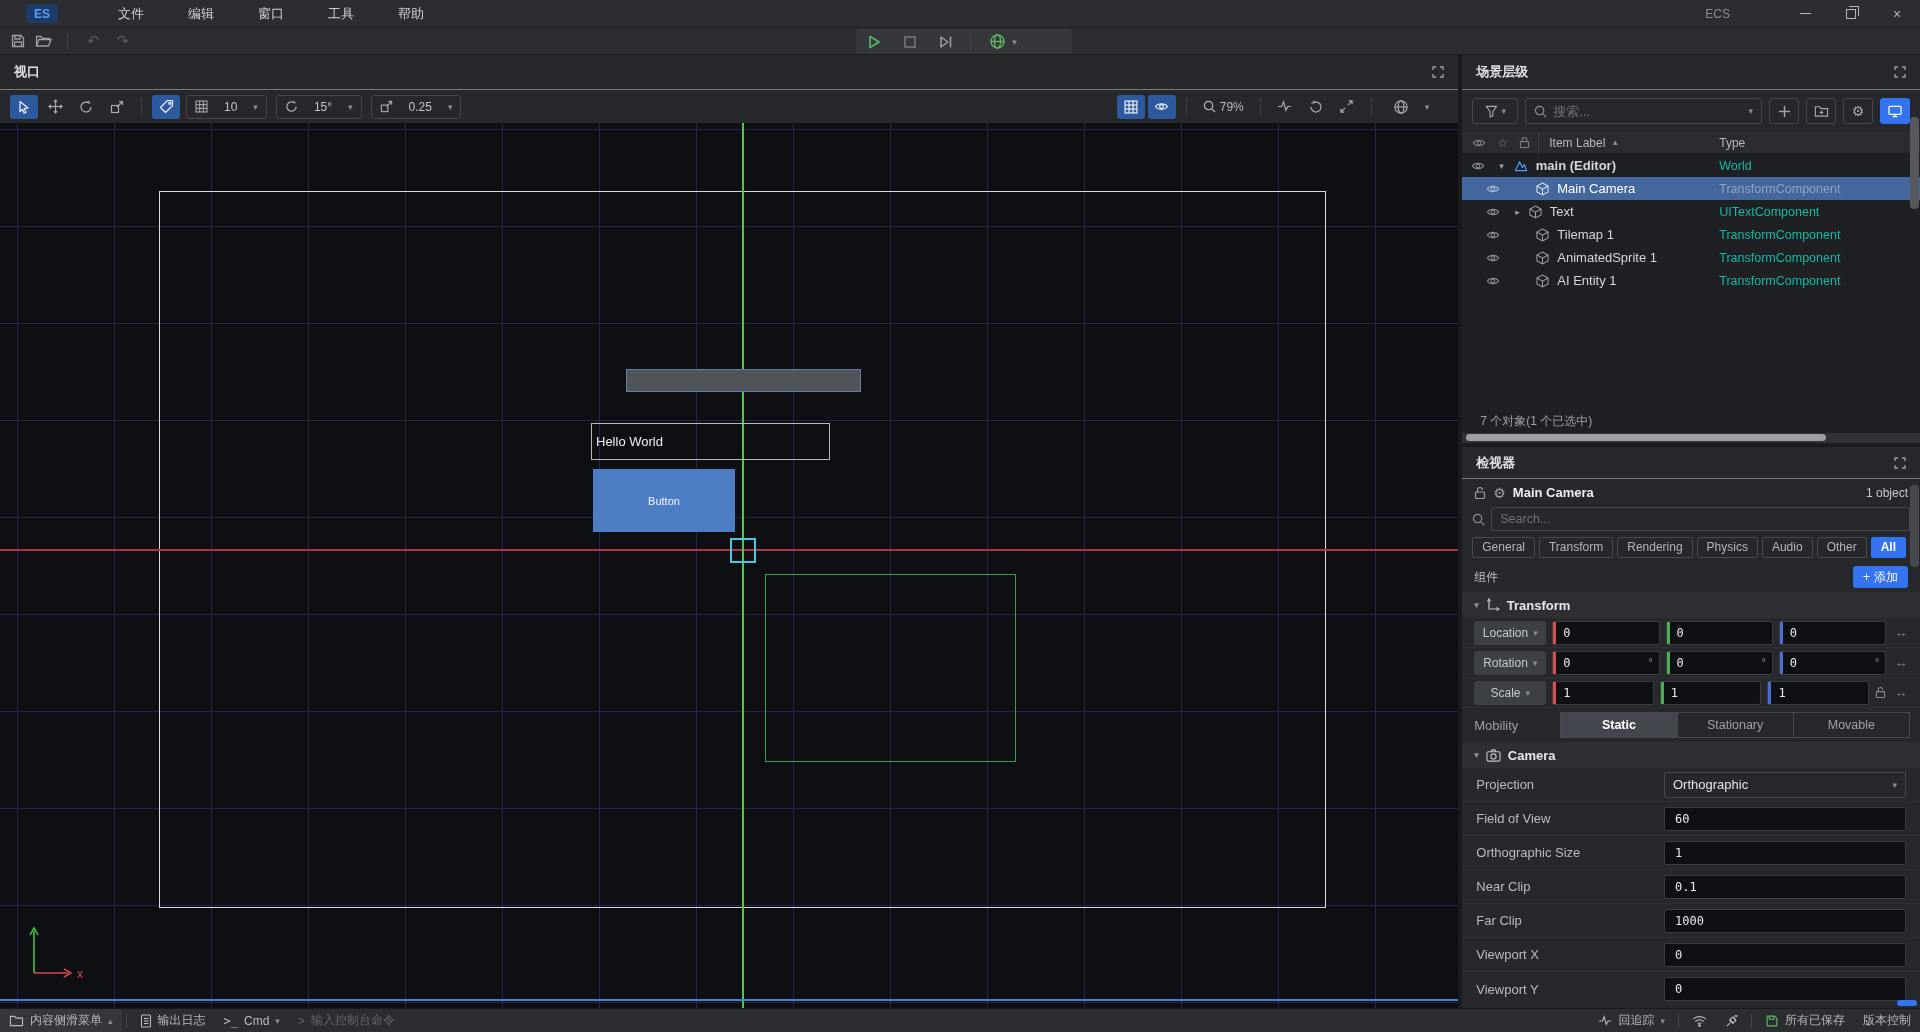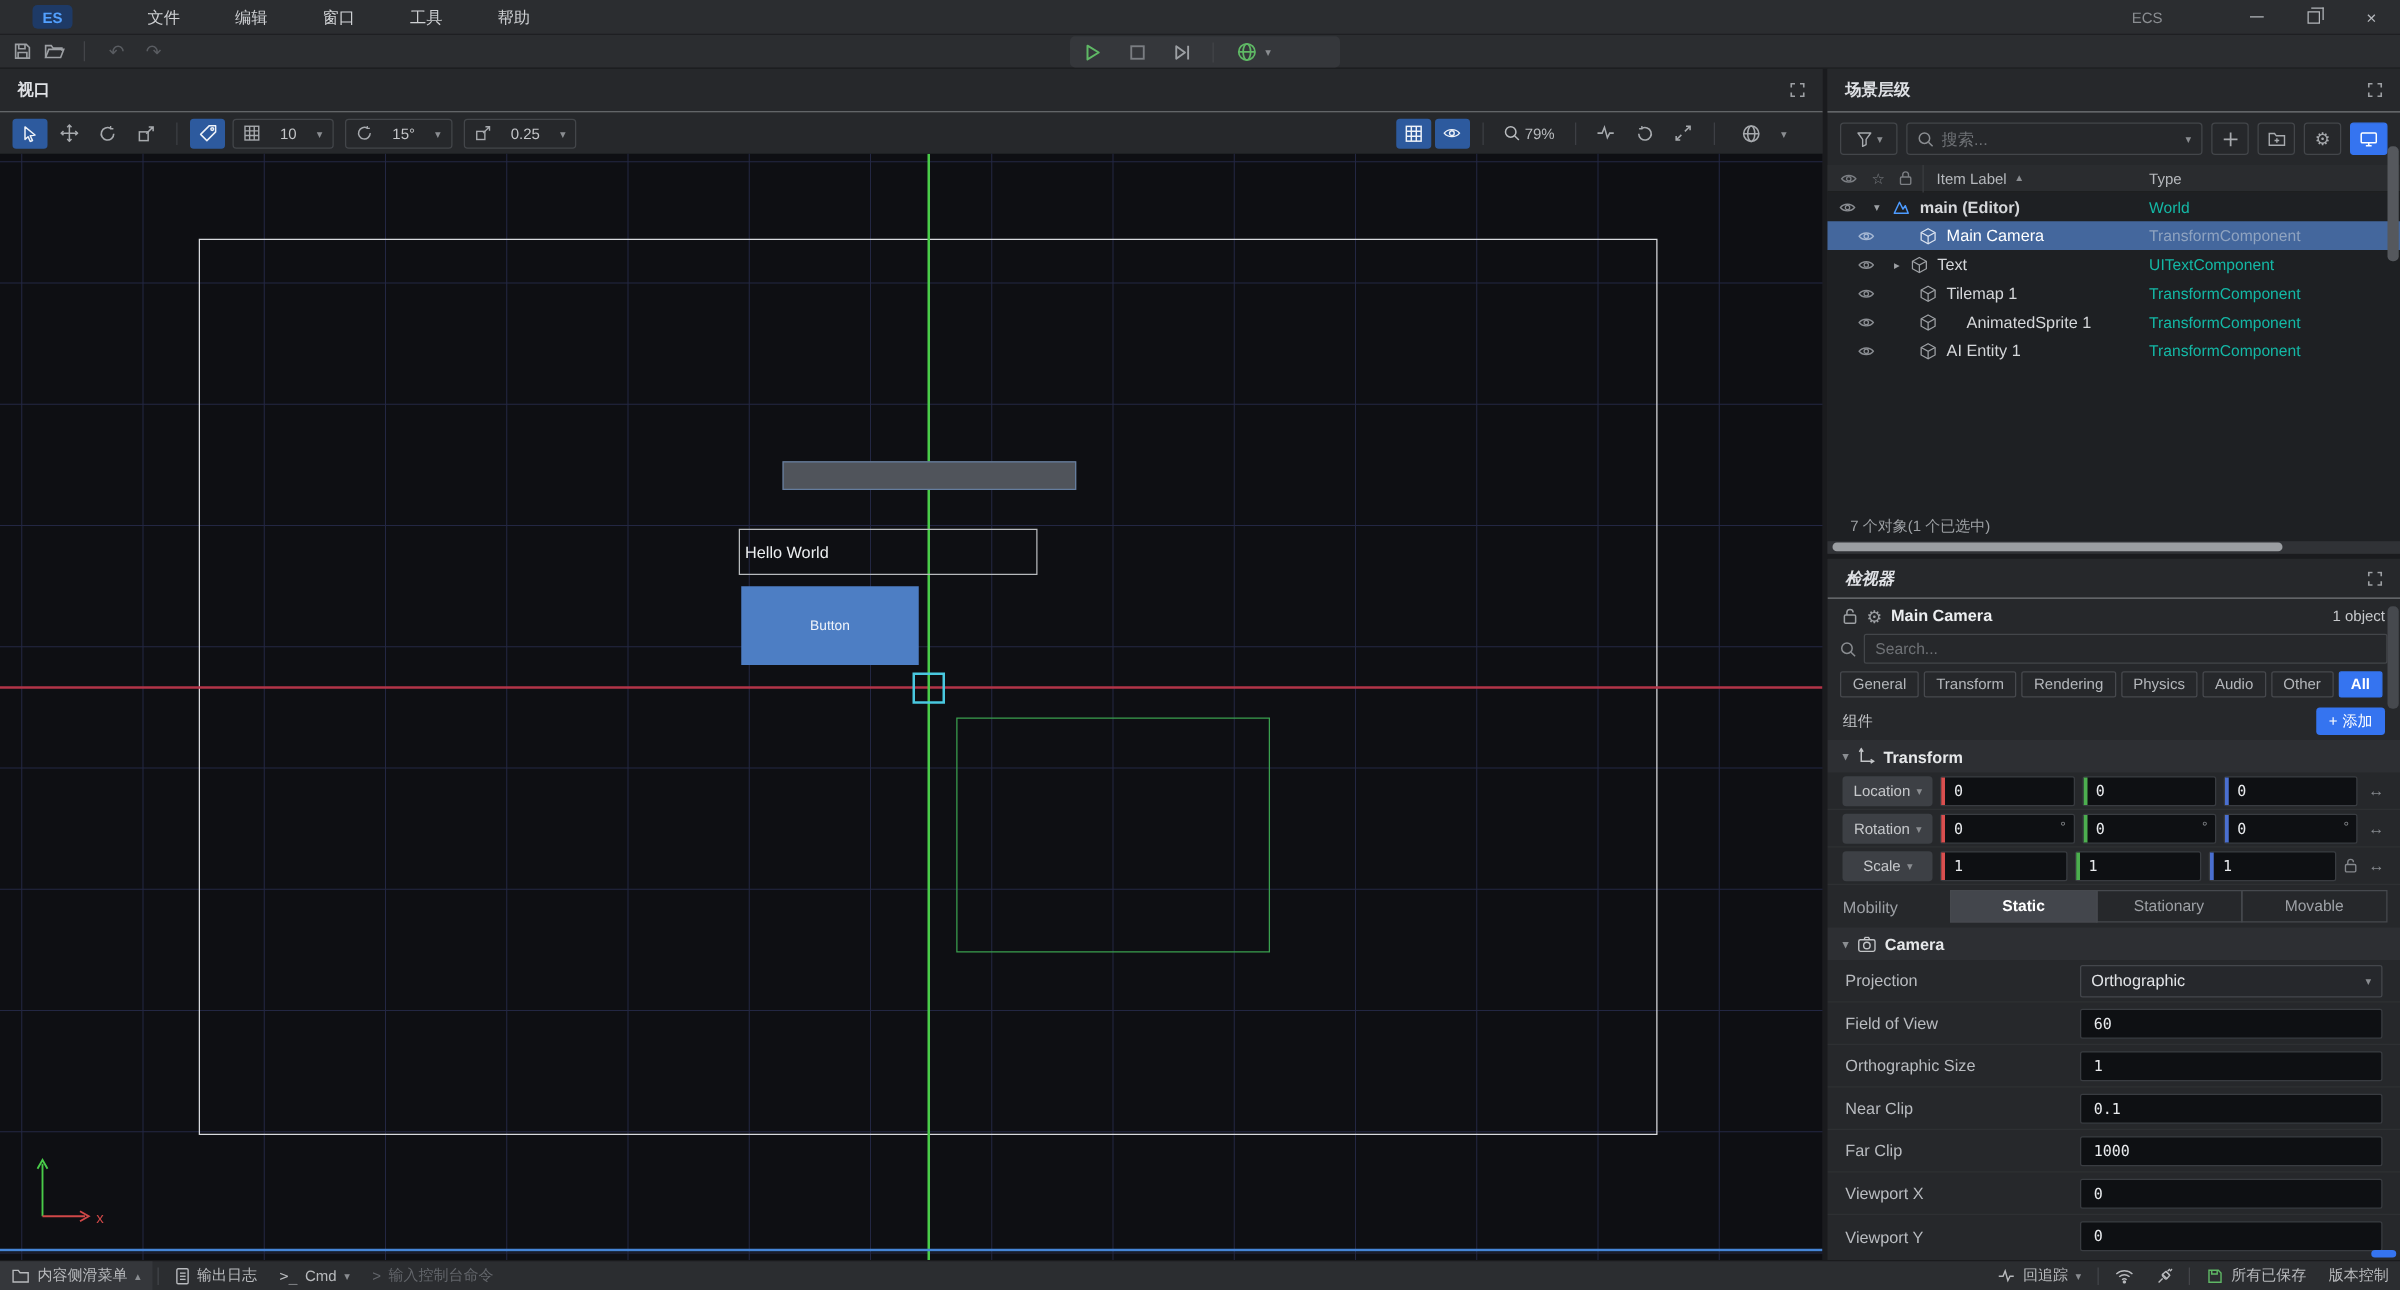--- a/index.html
+++ b/index.html
@@ -87,21 +87,21 @@
   .h-row.selected .type { color:#8fa3c0; }
   .row-chev { font-size:9px; color:#9da0a4; }
   .sort-arrow { font-size:8px; color:#8a8d91; margin-left:6px; }
   .hier-footer { margin-top:auto; height:24px; display:flex; align-items:center; padding:0 18px; font-size:12px; color:#9da0a4; flex:none; }
   .h-scroll { height:10px; background:#303236; flex:none; position:relative; }
   .h-scroll .thumb { position:absolute; left:4px; top:1px; height:7px; width:360px; background:#9b9ea2; border-radius:4px; }
   .v-scroll-thumb { position:absolute; right:1px; top:62px; width:9px; height:92px; background:#55585d; border-radius:4px; }
 
   
   .insp-panel { flex:1; margin-top:4px; background:#26282b; display:flex; flex-direction:column; position:relative; overflow:hidden; }
-  .insp-title { height:32px;font-style:italic; }
+  .insp-title { height:32px; }
   .obj-row { height:27px; display:flex; align-items:center; padding:0 12px; gap:7px; flex:none; }
   .obj-name { font-weight:bold; font-size:13px; color:#eceef0; }
   .obj-count { margin-left:auto; font-size:12px; color:#c7c9cc; }
   .insp-search { height:26px; margin:0 10px; display:flex; align-items:center; gap:6px; flex:none; }
   .insp-search .box { flex:1; height:24px; border:1px solid #43464a; border-radius:2px; display:flex; align-items:center; padding:0 8px; }
   .insp-search input { flex:1; background:transparent; border:none; outline:none; color:#cfd1d4; font-size:12.5px; font-family:inherit; }
   .insp-search input::placeholder { color:#6f7276; }
   .insp-tabs { height:30px; display:flex; align-items:center; padding:0 10px; flex:none; }
   .insp-tab { height:21px; padding:0 9px; border:1px solid #47494e; border-radius:2px; display:flex; align-items:center;
               font-size:12px; color:#b4b7bb; margin-right:4px; }
@@ -498,21 +498,21 @@
 
         <div class="h-row">
           <svg style="margin-left:24px;" width="14" height="14" viewBox="0 0 16 16" fill="none" stroke="#8a8d92" stroke-width="1.2">
               <path d="M1.5 8 C4.5 4 11.5 4 14.5 8 C11.5 12 4.5 12 1.5 8 Z"></path>
               <circle cx="8" cy="8" r="2"></circle>
             </svg>
           <svg style="margin-left:36px;" width="13" height="14" viewBox="0 0 14 15" fill="none" stroke="#9da0a4" stroke-width="1.1">
               <path d="M7 1 L13 4.3 V10.7 L7 14 L1 10.7 V4.3 Z"></path>
               <path d="M1 4.3 L7 7.6 L13 4.3 M7 7.6 V14"></path>
             </svg>
-          <span style="margin-left:24px;">AnimatedSprite 1</span>
+          <span style="margin-left:8px;">AnimatedSprite 1</span>
           <span class="type">TransformComponent</span>
         </div>
 
         <div class="h-row">
           <svg style="margin-left:24px;" width="14" height="14" viewBox="0 0 16 16" fill="none" stroke="#8a8d92" stroke-width="1.2">
               <path d="M1.5 8 C4.5 4 11.5 4 14.5 8 C11.5 12 4.5 12 1.5 8 Z"></path>
               <circle cx="8" cy="8" r="2"></circle>
             </svg>
           <svg style="margin-left:36px;" width="13" height="14" viewBox="0 0 14 15" fill="none" stroke="#9da0a4" stroke-width="1.1">
               <path d="M7 1 L13 4.3 V10.7 L7 14 L1 10.7 V4.3 Z"></path>

